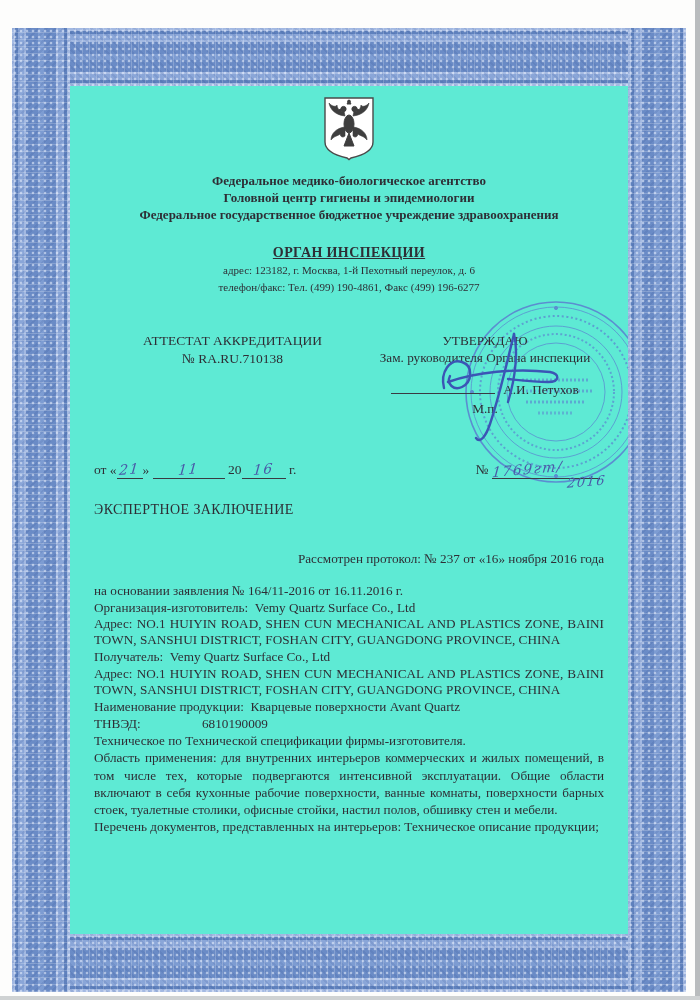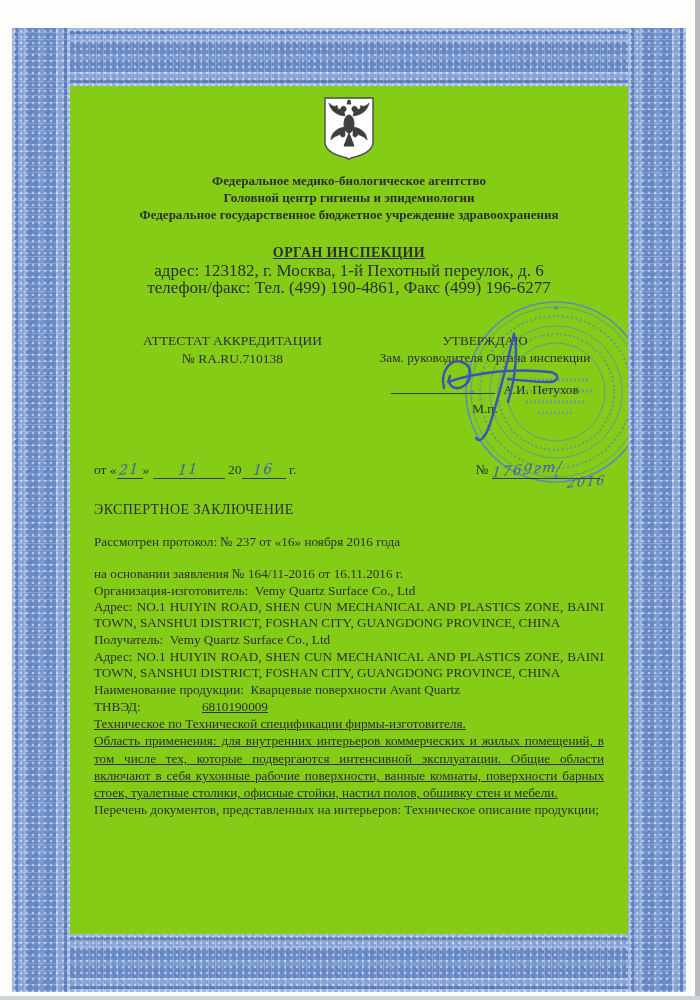--- a/index.html
+++ b/index.html
@@ -40,29 +40,29 @@
   }
   .b-left{left:0;}
   .b-right{right:0;}
   .dots{
     position:absolute;inset:0;
     background-image:radial-gradient(circle at 3px 3px, rgba(235,242,255,.55) 1px, rgba(0,0,0,0) 1.7px);
     background-size:6px 6px;
   }
 
   .page{
-    position:absolute;inset:58px;background:#84cc16;overflow:hidden;
+    position:absolute;inset:58px;background:#5eead4;overflow:hidden;
   }
   .content{position:relative;padding:6px 24px 0;height:100%;box-sizing:border-box;font-size:13.2px;line-height:1.3;}
 
   .emblem-wrap{text-align:center;margin-top:4px;}
   .agency{margin-top:6px;text-align:center;font-weight:bold;font-size:13px;line-height:17px;}
   .inspection{margin-top:21px;text-align:center;}
   .inspection .ttl{font-weight:bold;font-size:14px;text-decoration:underline;letter-spacing:.4px;}
-  .inspection .ln{font-size:17px;line-height:17px;}
+  .inspection .ln{font-size:11px;line-height:17px;}
 
   .two-col{margin-top:36px;display:flex;justify-content:space-between;align-items:flex-start;}
   .accred{width:225px;margin-left:26px;text-align:center;font-size:13.5px;line-height:18px;}
   .approve{width:238px;text-align:center;font-size:13.2px;line-height:17px;position:relative;z-index:3;}
   .sig-line{display:inline-block;width:104px;border-bottom:1px solid #3a3a42;height:13px;margin-right:8px;}
   .mp{margin-top:2px;}
 
   .stamp{position:absolute;left:390px;top:210px;width:192px;height:192px;z-index:2;opacity:.85;}
   .signature{position:absolute;left:368px;top:238px;width:130px;height:130px;z-index:4;}
 
@@ -74,26 +74,26 @@
   .hw{
     font-family:"DejaVu Serif",serif;font-style:italic;color:#4a5aa8;
     display:inline-block;transform:rotate(-5deg) skewX(-10deg);letter-spacing:1.5px;font-size:14px;
   }
   .num-block{text-align:left;position:relative;margin-right:4px;}
   .num-slot{display:inline-block;width:108px;border-bottom:1px solid #3a3a42;height:16px;line-height:14px;}
   .num-hw2{position:absolute;right:-6px;top:13px;font-size:13px;}
 
   .doc-title{margin-top:22px;text-align:left;font-size:14px;letter-spacing:.4px;}
   .subtitle{margin-top:12px;text-align:center;}
-  .protocol{margin-top:13px;text-align:left;}
+  .protocol{margin-top:30px;text-align:right;}
   .basis{margin-top:15px;}
 
   p.block{margin:0;}
   .mt12{margin-top:12px;}
-  .mt8{margin-top:8px;text-decoration:underline;}
+  .mt8{margin-top:8px;}
   .mt16{margin-top:16px;}
   .mt20{margin-top:20px;}
   .just{text-align:justify;}
   .tnved-label{display:inline-block;width:108px;}
   .addr{line-height:16.2px;}
 </style>
 </head>
 <body>
 
 <div class="scan-edge-right"></div>

